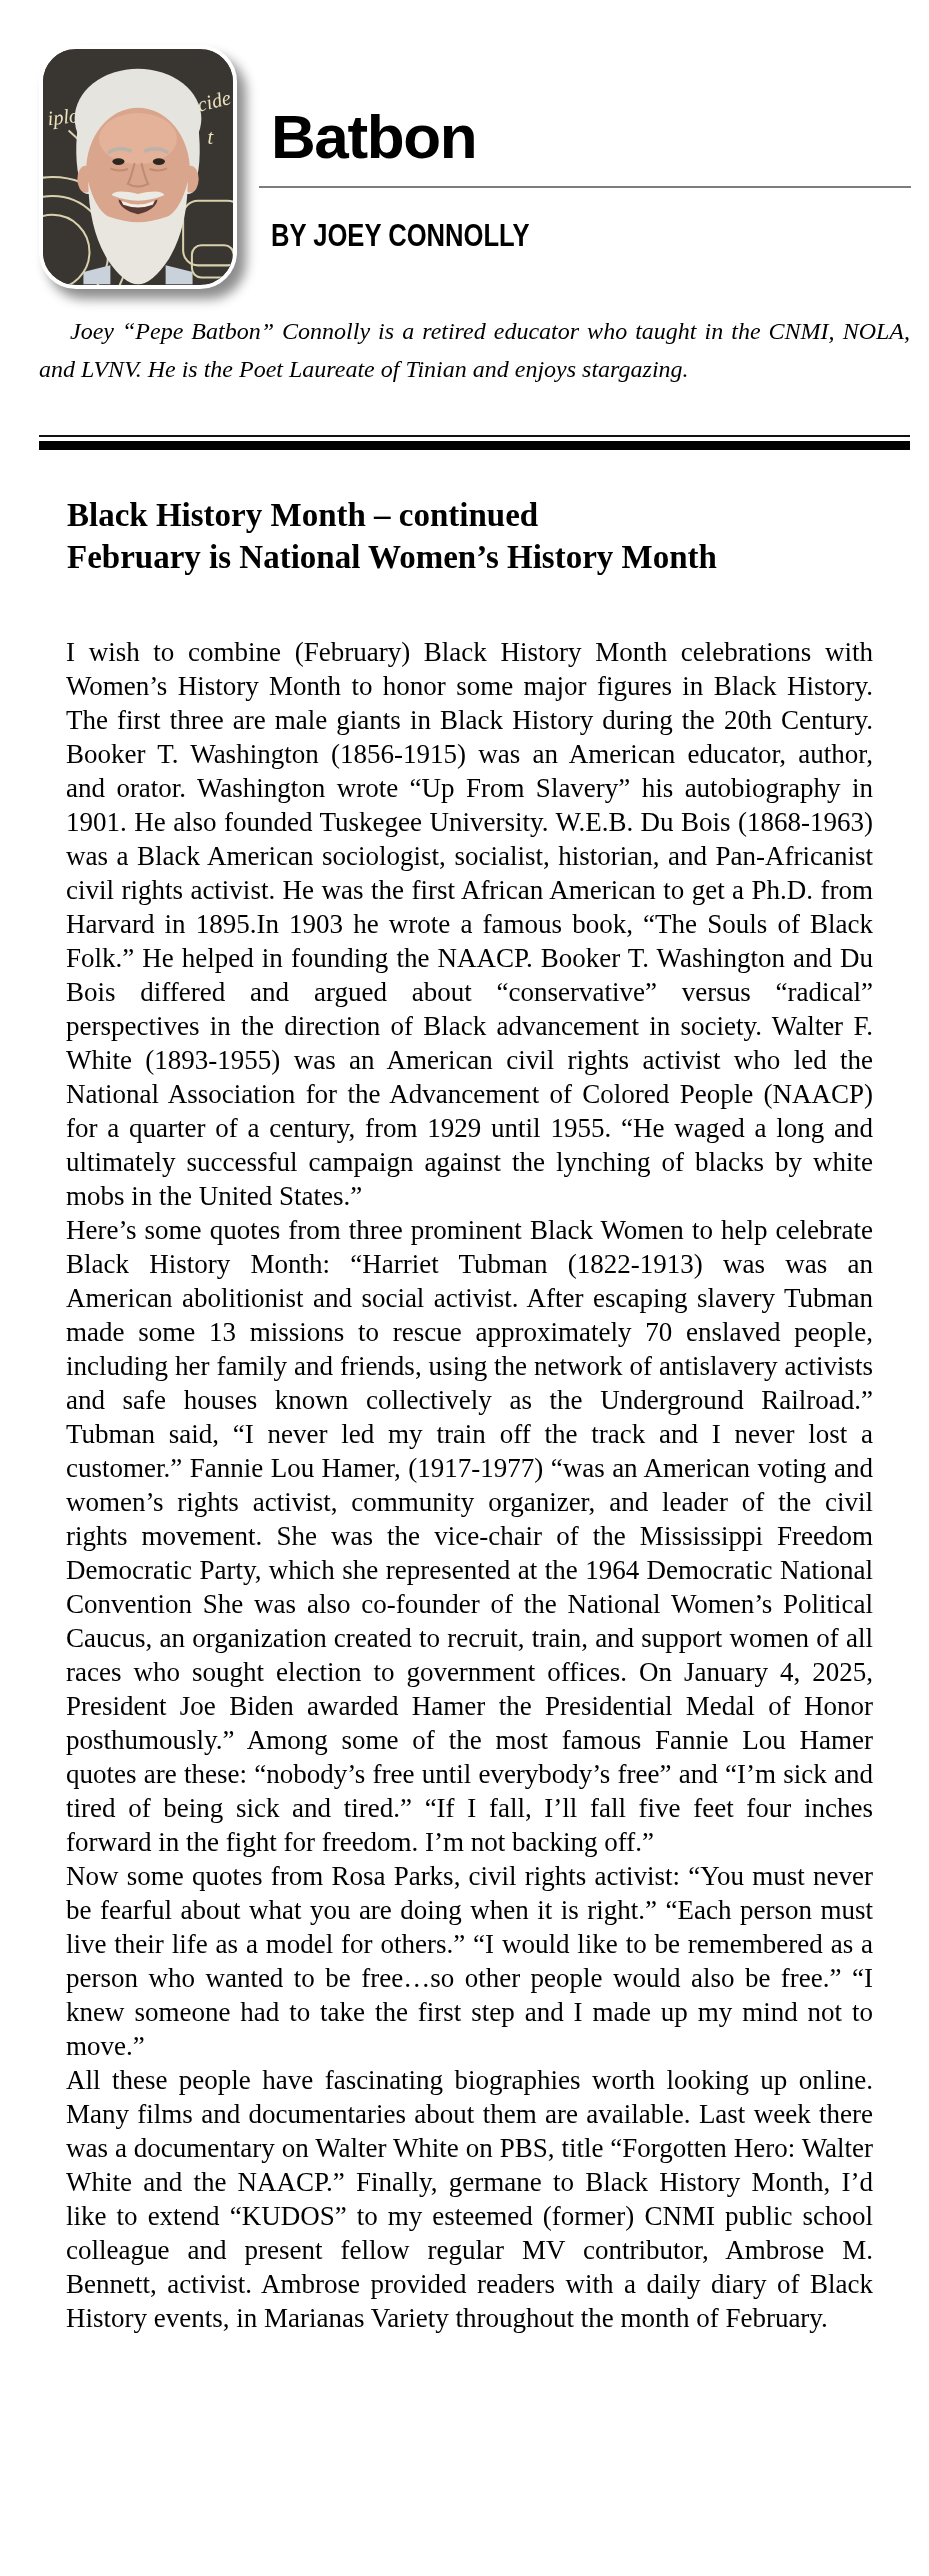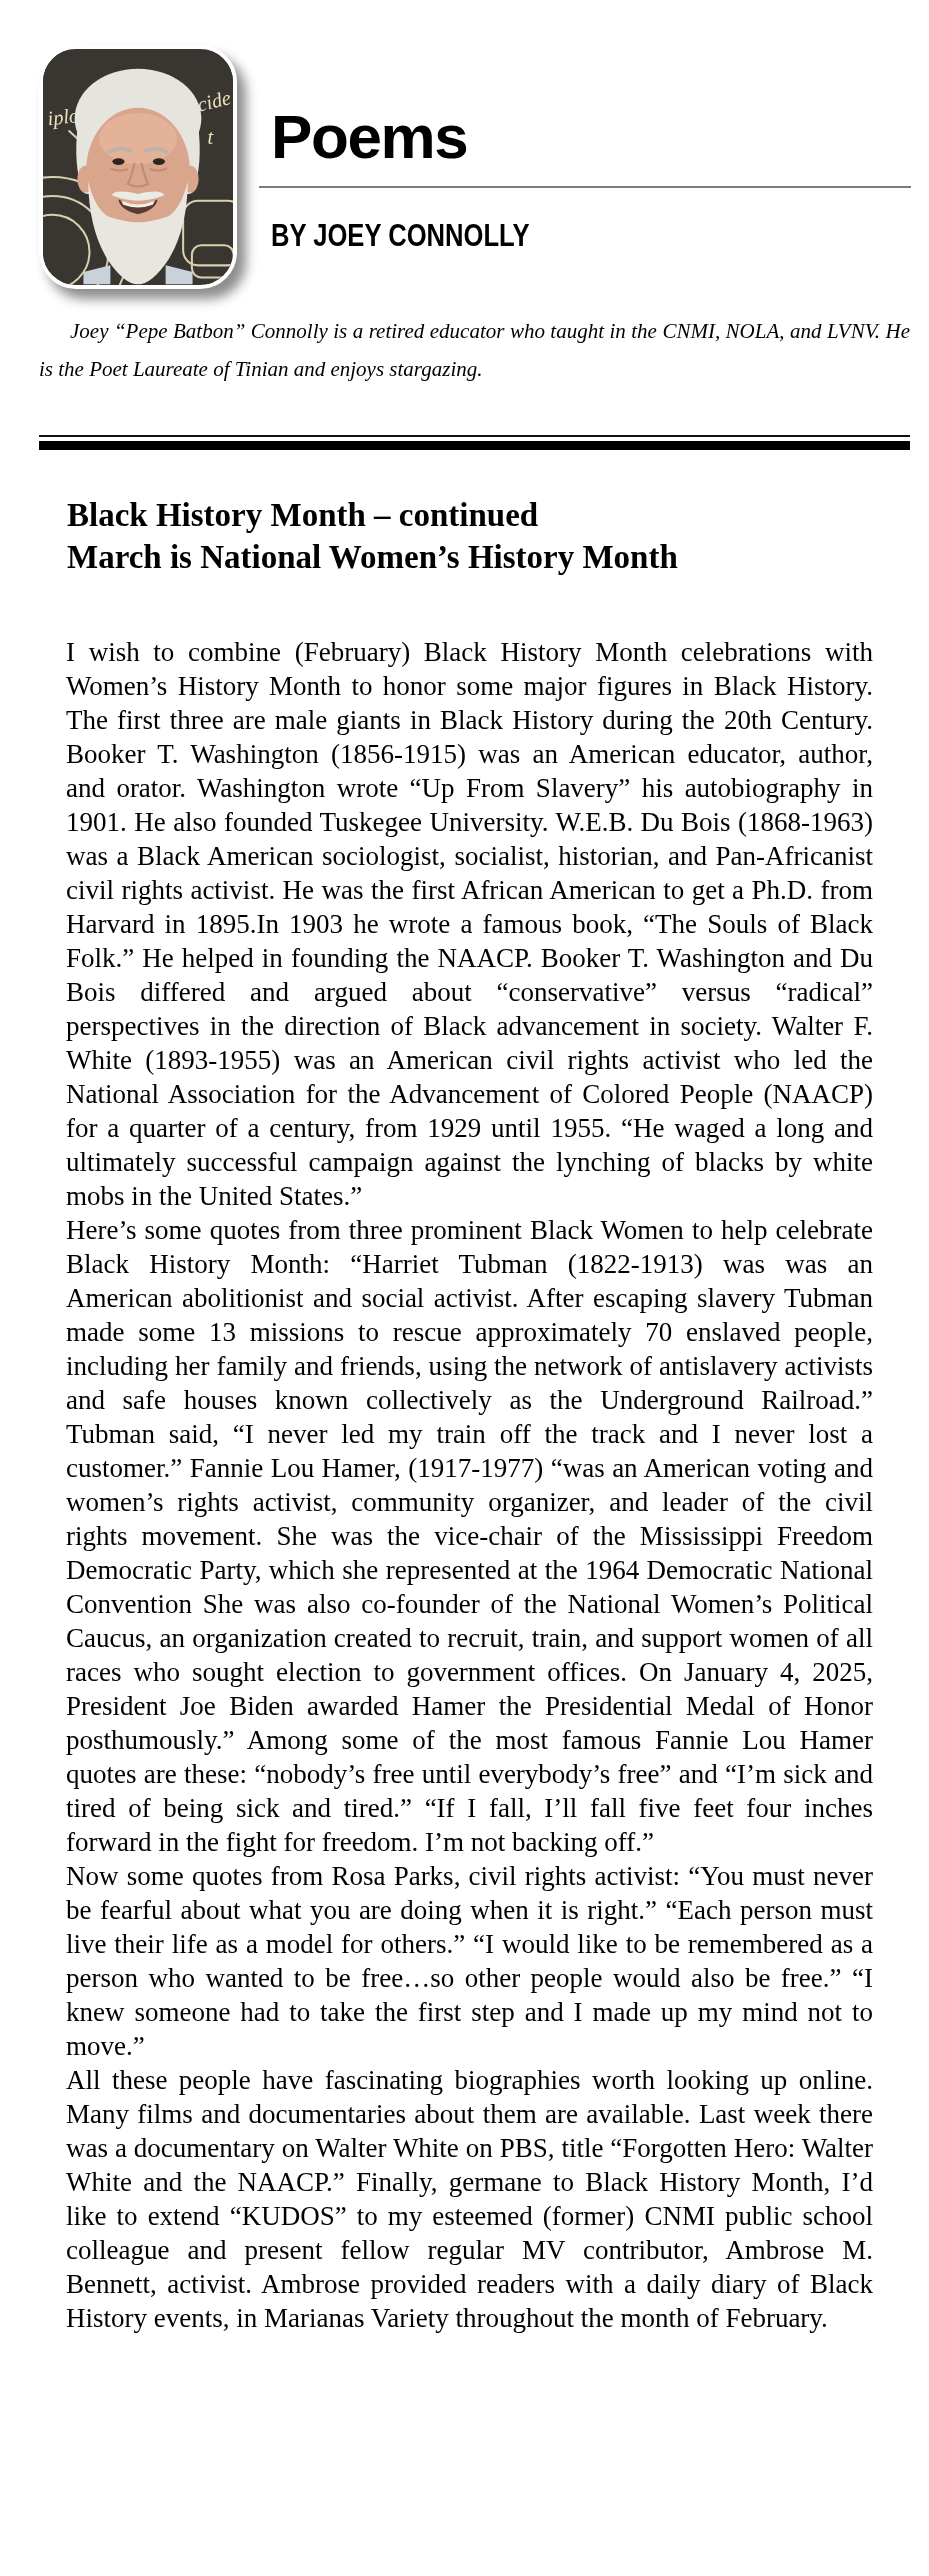--- a/index.html
+++ b/index.html
@@ -57,21 +57,21 @@
   }
 
   
   .bio {
     position: absolute;
     left: 39px; top: 312px;
     width: 871px;
     margin: 0;
     font-family: "Liberation Serif", serif;
     font-style: italic;
-    font-size: 21px;
+    font-size: 24px;
     line-height: 38px;
     text-indent: 31px;
     text-align: justify;
   }
 
   .rule-thin {
     position: absolute;
     left: 39px; top: 435px;
     width: 871px; height: 2.1px;
     background: #111;
@@ -145,32 +145,32 @@
         <path d="M112 222 Q141 240 170 222 Q168 238 141 244 Q114 238 112 222 Z" fill="#5a3a32"></path>
         <path d="M116 224 Q141 235 166 224 L163 230 Q141 238 119 230 Z" fill="#f4efe6"></path>
         <path d="M 67 195 Q 68 265 95 310 Q 120 348 141 348 Q 162 348 187 310 Q 214 265 215 195 Q 205 235 186 247 Q 160 256 141 256 Q 122 256 96 247 Q 77 235 67 195 Z" fill="#e9e6df"></path>
         <path d="M102 216 Q141 232 180 216 Q176 206 141 214 Q106 206 102 216 Z" fill="#eceae4"></path>
         <path d="M60 330 L100 320 L100 348 L60 348 Z" fill="#c9d2da"></path>
         <path d="M222 330 L182 320 L182 348 L222 348 Z" fill="#c9d2da"></path>
       </g>
     </svg>
   </div>
 
-  <h1 class="column-title">Poems</h1>
+  <h1 class="column-title">Batbon</h1>
   <div class="title-rule"></div>
   <div class="byline">BY JOEY CONNOLLY</div>
 
   <p class="bio">Joey “Pepe Batbon” Connolly is a retired educator who taught in the CNMI, NOLA, and LVNV. He is the Poet Laureate of Tinian and enjoys stargazing.</p>
 
   <div class="rule-thin"></div>
   <div class="rule-thick"></div>
 
   <h2 class="headline">
     <span>Black History Month – continued</span><br>
-    <span>March is National Women’s History Month</span>
+    <span>February is National Women’s History Month</span>
   </h2>
 
   <div class="article-body">
       <p class="para">I wish to combine (February) Black History Month celebrations with Women’s History Month to honor some major figures in Black History. The first three are male giants in Black History during the 20th Century. Booker T. Washington (1856-1915) was an American educator, author, and orator. Washington wrote “Up From Slavery” his autobiography in 1901. He also founded Tuskegee University. W.E.B. Du Bois (1868-1963) was a Black American sociologist, socialist, historian, and Pan-Africanist civil rights activist. He was the first African American to get a Ph.D. from Harvard in 1895.In 1903 he wrote a famous book, “The Souls of Black Folk.” He helped in founding the NAACP.  Booker T. Washington and Du Bois differed and argued about “conservative” versus “radical” perspectives in the direction of Black advancement in society. Walter F. White (1893-1955) was an American civil rights activist who led the National Association for the Advancement of Colored People (NAACP) for a quarter of a century, from 1929 until 1955. “He waged a long and ultimately successful campaign against the lynching of blacks by white mobs in the United States.”</p>
       <p class="para">Here’s some quotes from three prominent Black Women to help celebrate Black History Month: “Harriet Tubman (1822-1913) was was an American abolitionist and social activist. After escaping slavery Tubman made some 13 missions to rescue approximately 70 enslaved people, including her family and friends, using the network of antislavery activists and safe houses known collectively as the Underground Railroad.” Tubman said, “I never led my train off the track and I never lost a customer.” Fannie Lou Hamer, (1917-1977) “was an American voting and women’s rights activist, community organizer, and leader of the civil rights movement. She was the vice-chair of the Mississippi Freedom Democratic Party, which she represented at the 1964 Democratic National Convention She was also co-founder of the National Women’s Political Caucus, an organization created to recruit, train, and support women of all races who sought election to government offices. On January 4, 2025, President Joe Biden awarded Hamer the Presidential Medal of Honor posthumously.” Among some of the most famous Fannie Lou Hamer quotes are these: “nobody’s free until everybody’s free” and “I’m sick and tired of being sick and tired.” “If I fall, I’ll fall five feet four inches forward in the fight for freedom. I’m not backing off.”</p>
       <p class="para">Now some quotes from Rosa Parks, civil rights activist: “You must never be fearful about what you are doing when it is right.” “Each person must live their life  as a model for others.” “I would like to be remembered as a person who wanted to be free…so other people would also be free.” “I knew someone  had to take the first step and I made up my mind not to move.”</p>
       <p class="para">All these people have fascinating biographies worth looking up online. Many films and documentaries about them are available. Last week  there was a documentary on Walter White on PBS, title “Forgotten Hero: Walter White and the NAACP.” Finally, germane to Black  History Month,  I’d like to extend “KUDOS” to my esteemed (former) CNMI public school  colleague and present fellow regular MV contributor, Ambrose M. Bennett, activist. Ambrose provided readers with a daily diary of Black History events, in Marianas Variety throughout the month of February.</p>
     </div>
 
 </div>

